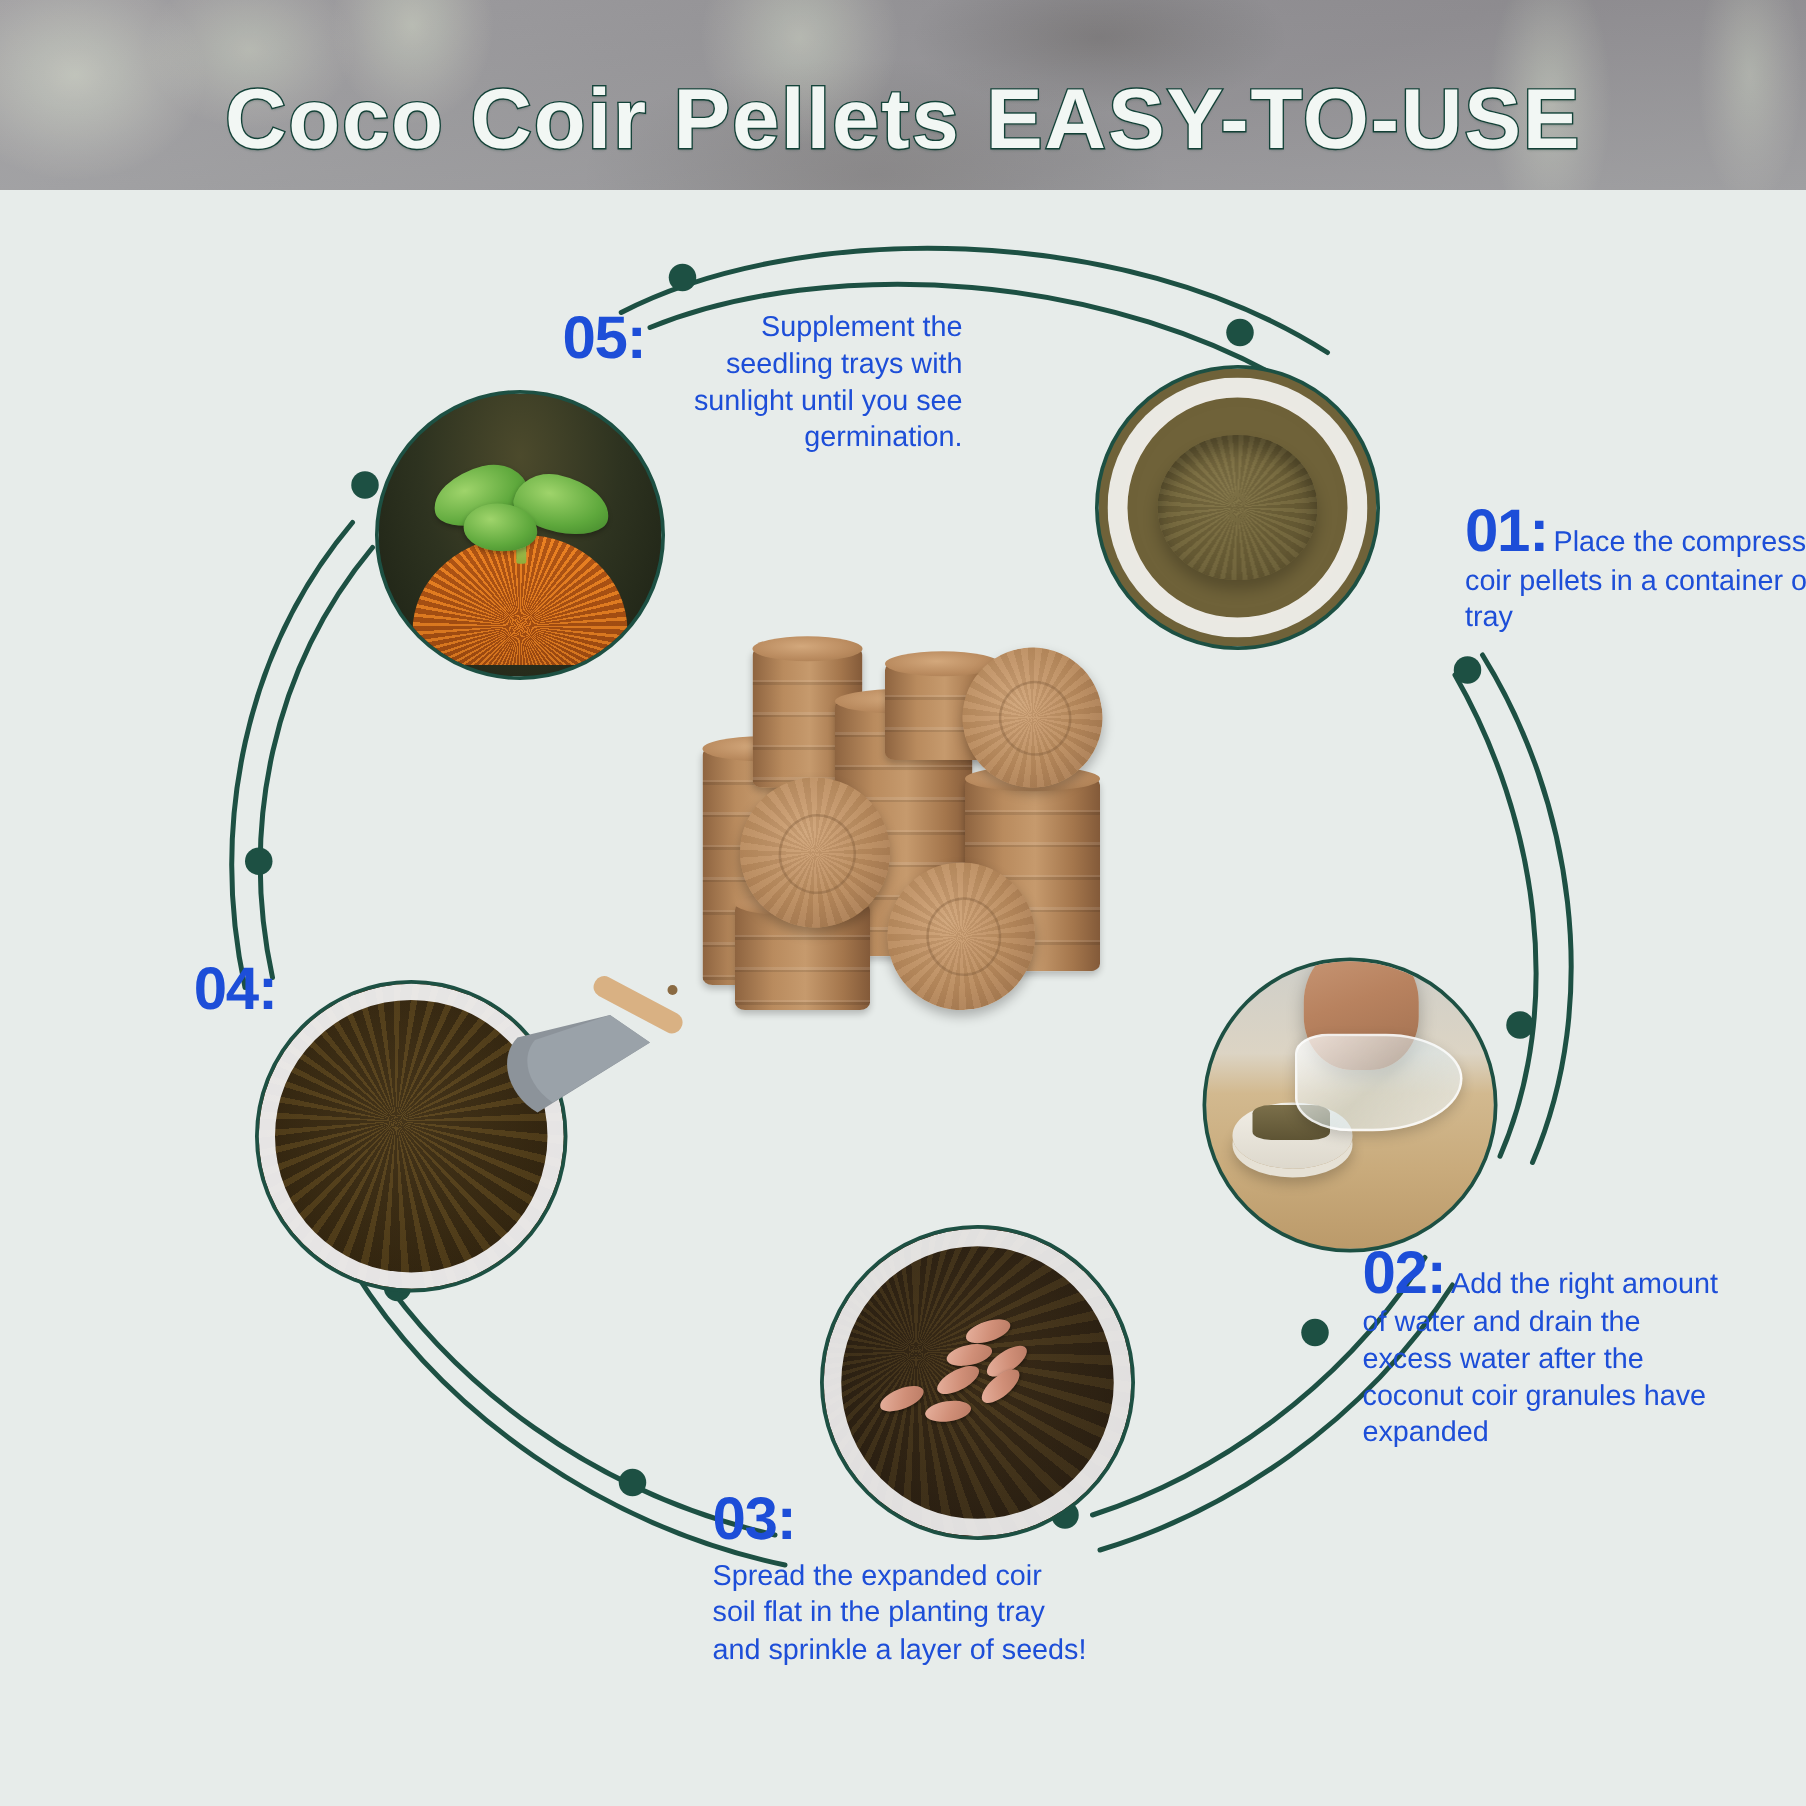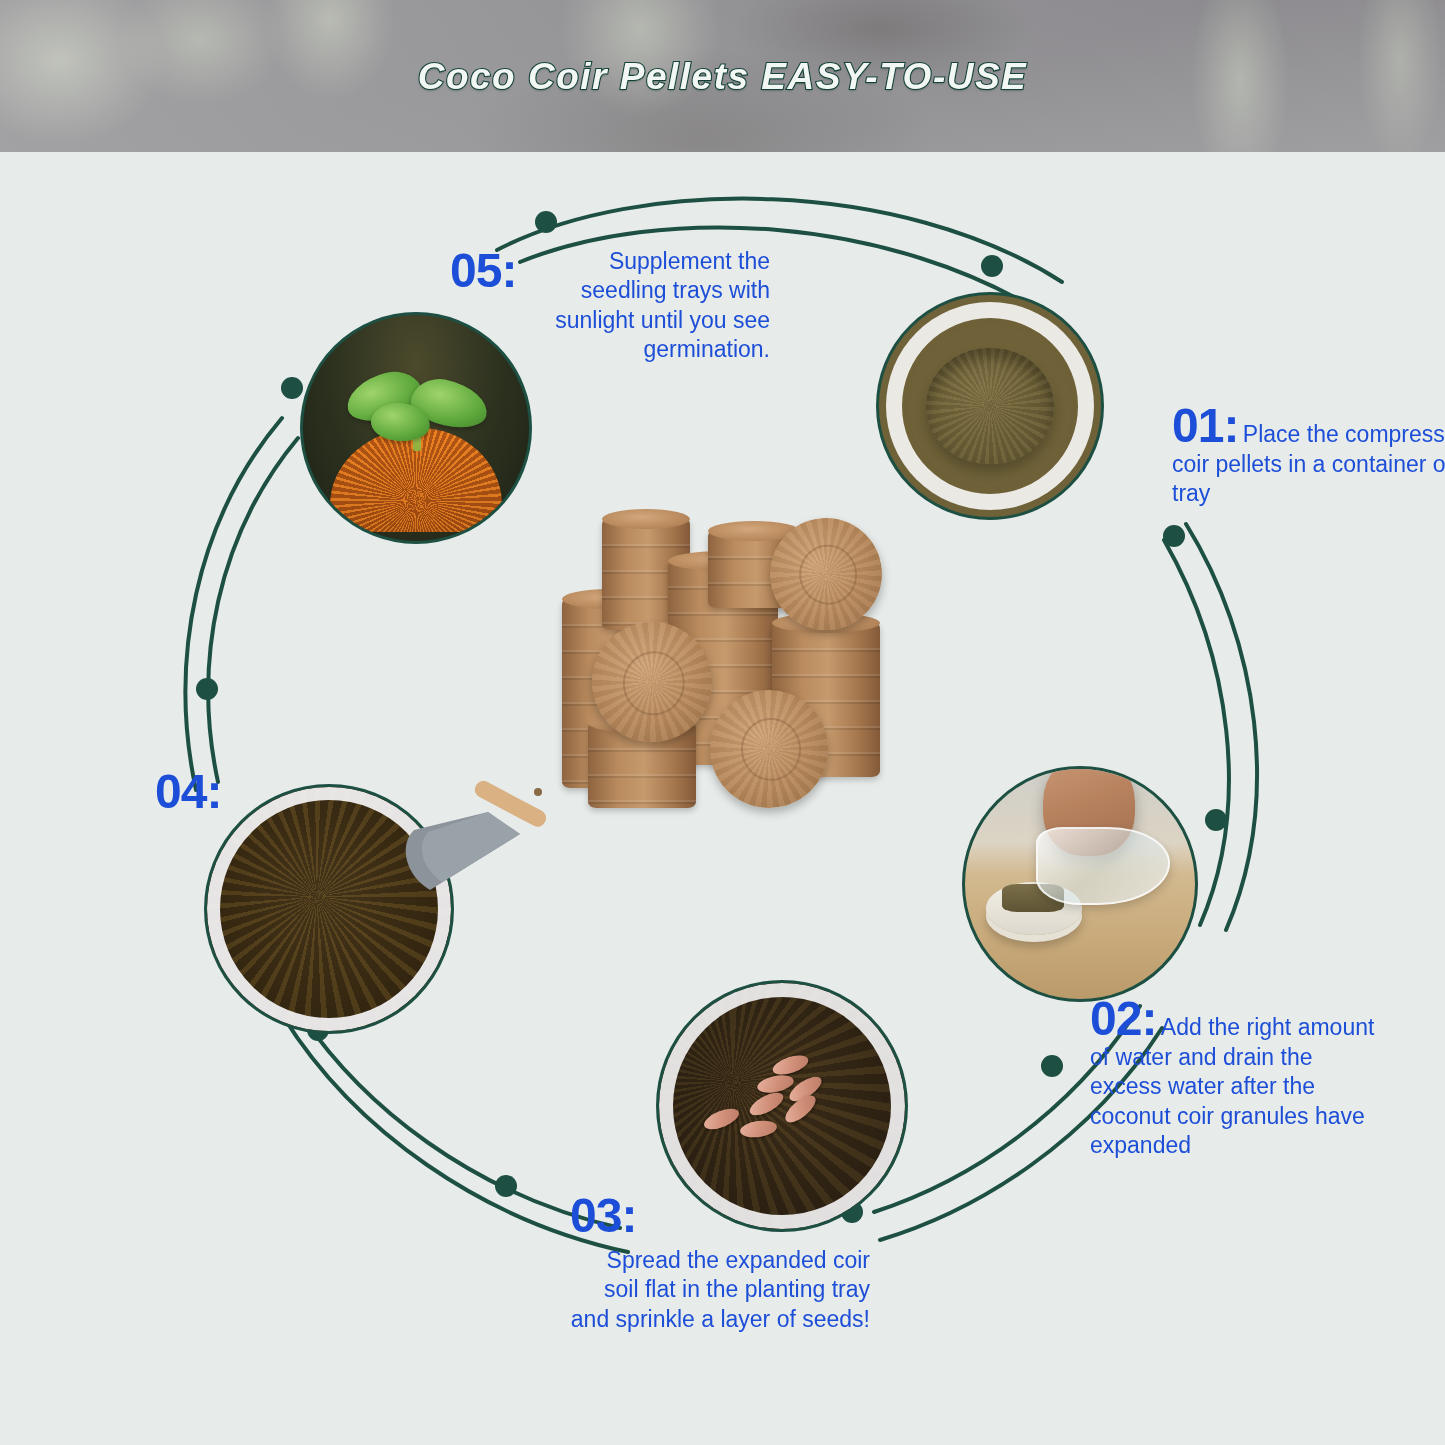--- a/index.html
+++ b/index.html
@@ -37,22 +37,21 @@
       linear-gradient(160deg, #9b969d 0%, #8d8890 35%, #847f88 65%, #8f8a92 100%);
     filter:saturate(.55);
   }
   #header .veil {
     position:absolute; inset:0;
     background:linear-gradient(180deg, rgba(230,236,232,.10), rgba(225,232,228,.22));
   }
   #header-title {
     position:absolute; left:0; right:0; top:56px;
     text-align:center;
-    font-size:37px;
-    font-style:italic;
+    font-size:68px;
     font-weight:700;
     letter-spacing:1.5px;
     color:#f2f7f4;
     -webkit-text-stroke:2.2px #14443a;
     paint-order:stroke fill;
     text-shadow:0 2px 2px rgba(20,60,50,.35);
     white-space:nowrap;
   }
 
   
@@ -216,21 +215,21 @@
   }
 
   #step01 { left:1172px; top:402px; width:318px; }
   #step01 .body { display:inline; }
 
   #step02 { left:1090px; top:995px; width:300px; }
   #step02 .body { display:inline; }
 
   #step03 { left:570px; top:1192px; width:300px; }
   #step03 .num { display:block; margin-bottom:6px; }
-  #step03 .body { display:block;text-align:right; }
+  #step03 .body { display:block; }
 
   #step04-text { left:230px; top:695px; width:310px; }
   #step04-text .body { display:block; }
   #step04-num { left:155px; top:768px; }
   #step04-num .num { font-size:48px; }
 
   #step05 { left:450px; top:247px; width:320px; text-align:right; }
   #step05 .num { float:left; margin-right:10px; }
   #step05 .body { display:block; }
 </style>

